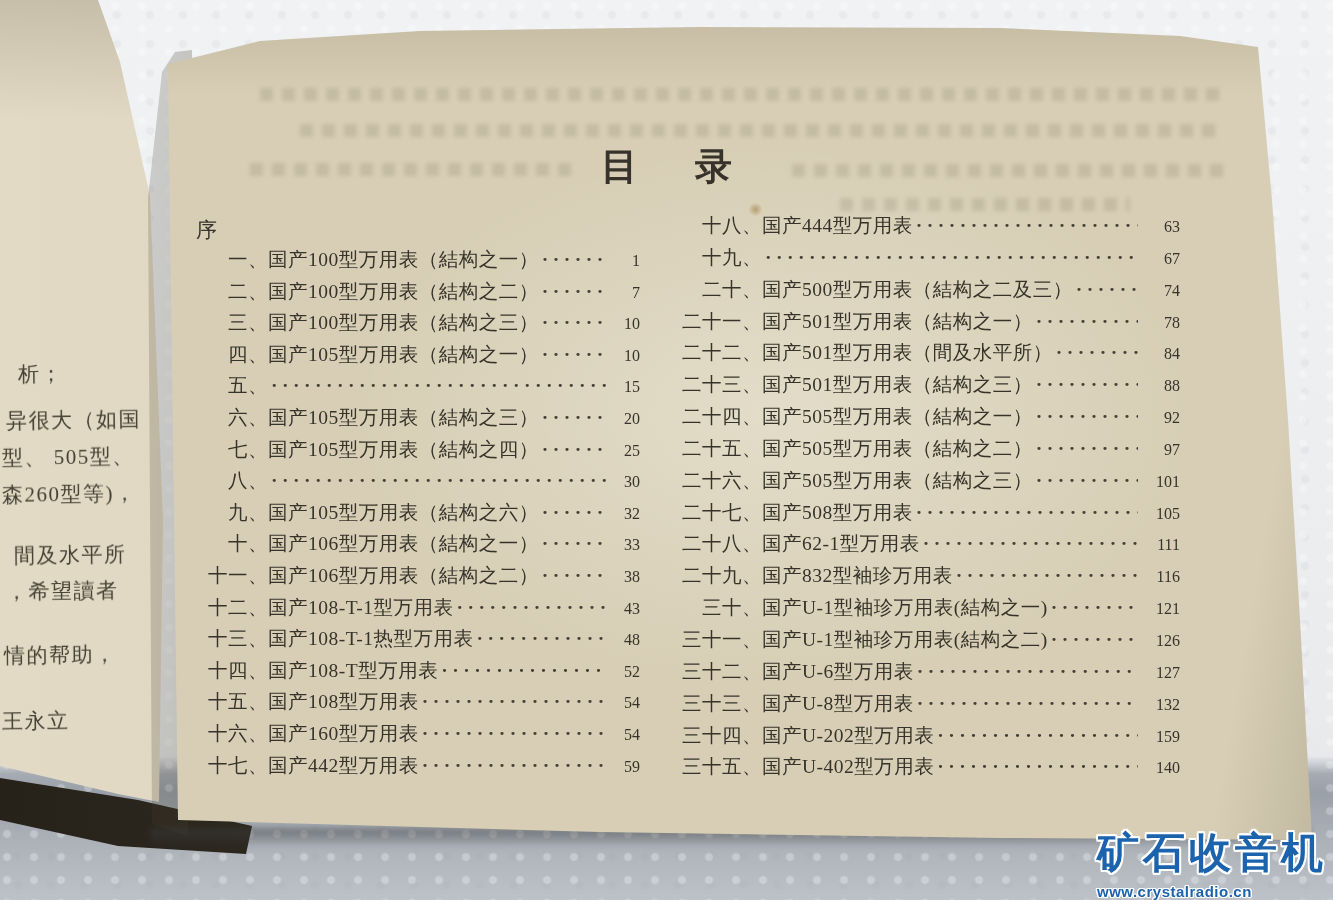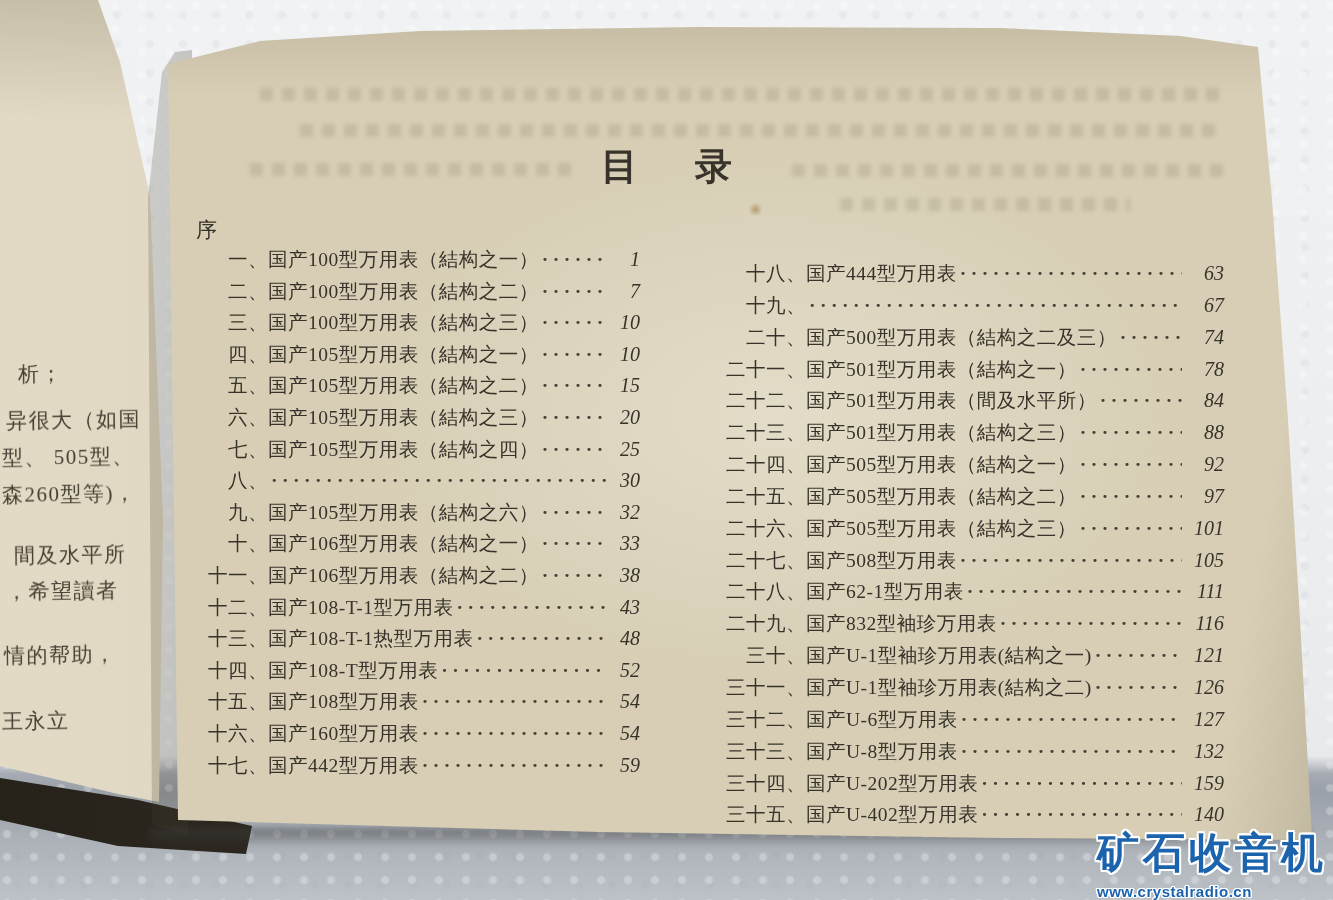--- a/index.html
+++ b/index.html
@@ -86,30 +86,30 @@
   .doc-title{
     position:absolute; left:601px; top:142px; display:flex; gap:57px;
     font-size:37px; font-weight:bold; letter-spacing:0;
   }
   .preface{position:absolute; left:196px; top:216px; font-size:21px;}
   .toc-col{position:absolute; display:flex; flex-direction:column;}
   #left-col{left:184px; top:246px; width:456px;}
   #left-col .toc-row{height:31.6px;}
   #left-col .ordinal{width:84px;}
   #left-col .pagenum{min-width:32px;}
-  #right-col{left:700px; top:212px; width:524px;margin-top:48px;}
+  #right-col{left:656px; top:212px; width:524px;}
   #right-col .toc-row{height:31.85px;}
   #right-col .ordinal{width:106px;}
   #right-col .pagenum{min-width:42px;}
   .toc-row{display:flex; align-items:baseline; font-size:19.5px; white-space:nowrap;}
   .ordinal{flex:none; text-align:right; letter-spacing:.5px;}
   .title{flex:none; letter-spacing:.5px;}
   .dots{flex:1 1 0; overflow:hidden; white-space:nowrap; letter-spacing:4.5px;
         font-weight:bold; padding:0 3px; opacity:.92;}
-  .pagenum{flex:none; text-align:right; font-size:20px;font-style:italic;}
+  .pagenum{flex:none; text-align:right; font-size:16px;}
   
   .watermark{
     position:absolute; right:6px; bottom:1px; text-align:left;
     font-family:"Liberation Sans","DejaVu Sans",sans-serif; font-weight:bold; line-height:1;
   }
   .wm-brand{
     font-size:42px; letter-spacing:4px;
     text-shadow:2px 0 0 #fff,-2px 0 0 #fff,0 2px 0 #fff,0 -2px 0 #fff,
                 1.6px 1.6px 0 #fff,-1.6px -1.6px 0 #fff,1.6px -1.6px 0 #fff,-1.6px 1.6px 0 #fff;
   }
@@ -181,21 +181,20 @@
 
   <div class="toc-row">
     <span class="ordinal">四、</span>
     <span class="title">国产105型万用表（結构之一）</span>
     <span class="dots">······································································</span>
     <span class="pagenum">10</span>
   </div>
 
   <div class="toc-row">
     <span class="ordinal">五、</span>
-    <span class="title">国产105型万用表（結构之二）</span>
     <span class="dots">······································································</span>
     <span class="pagenum">15</span>
   </div>
 
   <div class="toc-row">
     <span class="ordinal">六、</span>
     <span class="title">国产105型万用表（結构之三）</span>
     <span class="dots">······································································</span>
     <span class="pagenum">20</span>
   </div>

